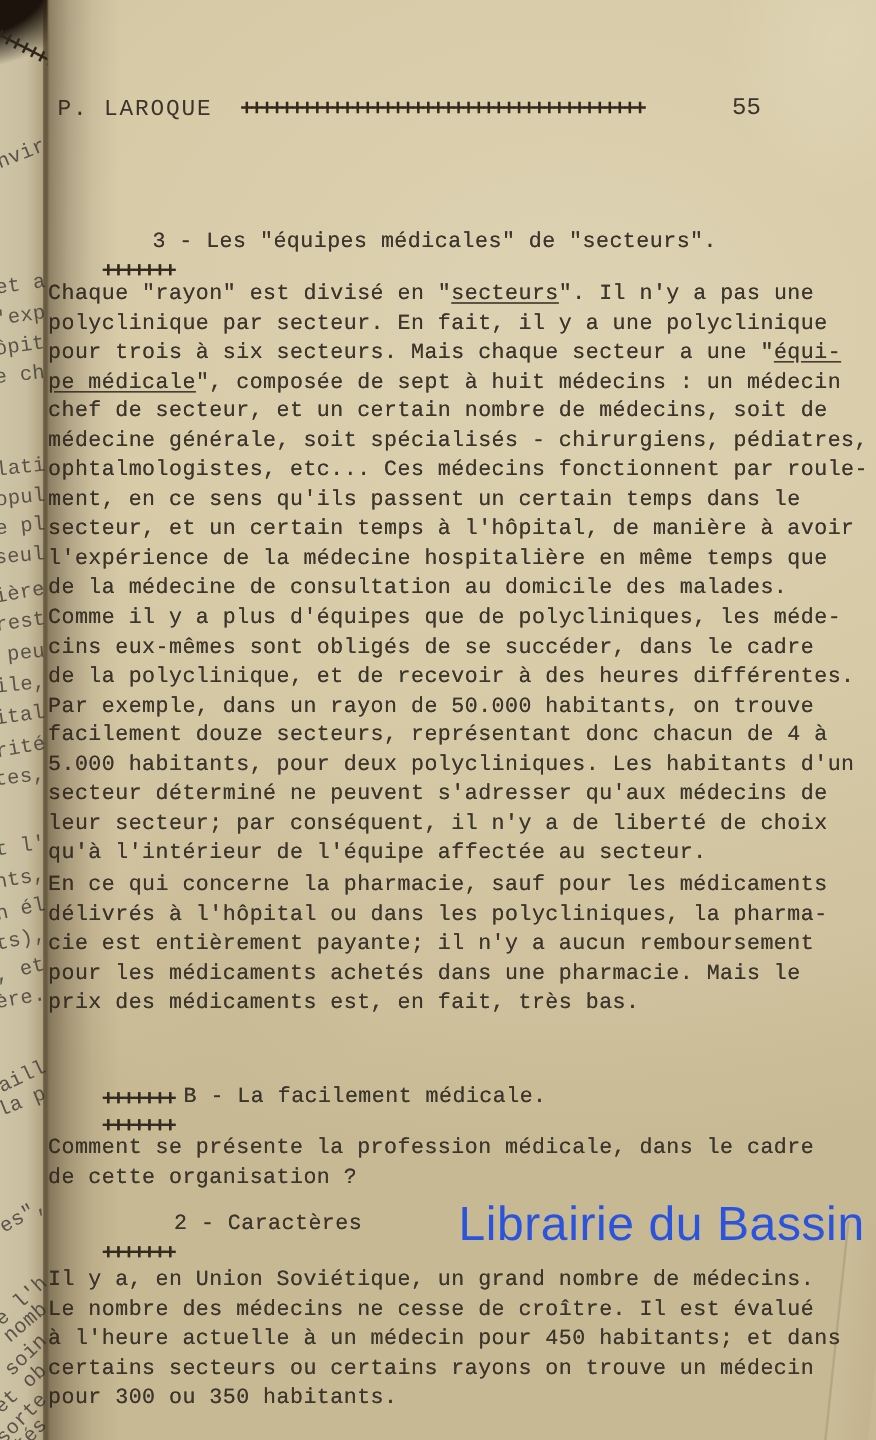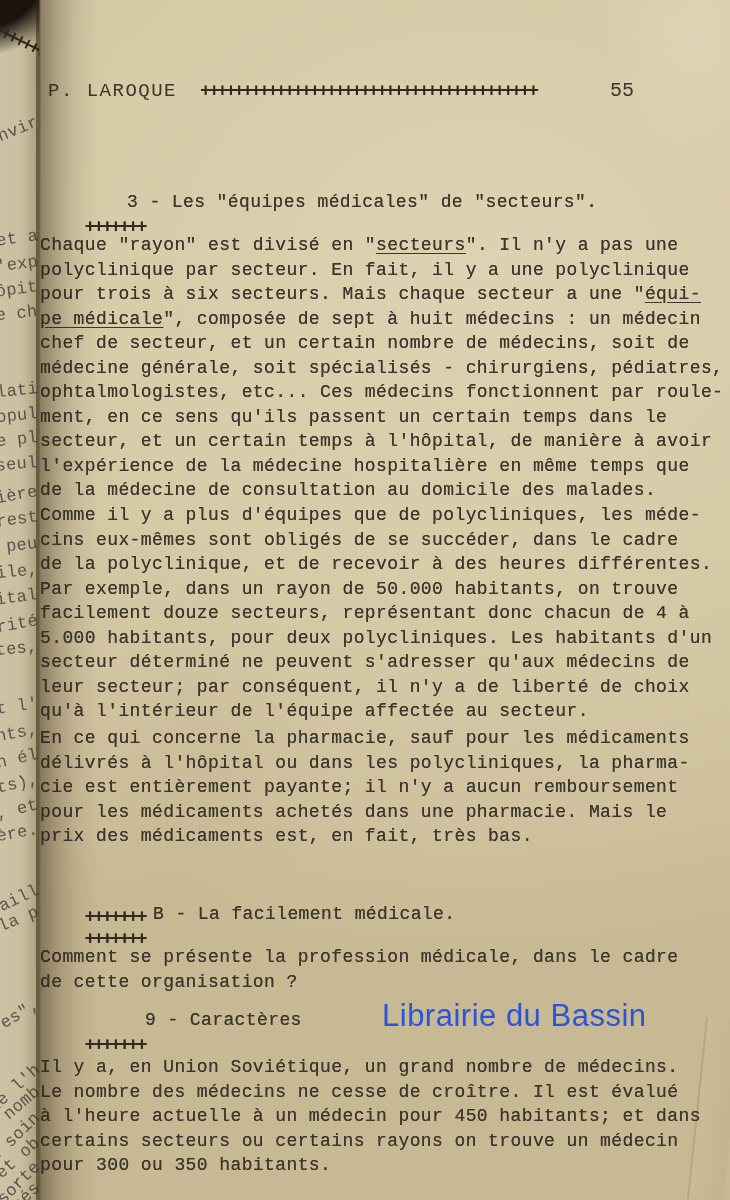--- a/index.html
+++ b/index.html
@@ -54,21 +54,21 @@
   
   .h3row{top:190px;} .h3text{position:absolute;left:87px;top:0;}
   .mk1{top:880px;} .mk2{top:902px;} .hbtext{position:absolute;left:113px;top:0;}
   .h1row{top:1008px;} .h1text{position:absolute;left:105px;top:0;}
   
   .p1{top:233px;} .p2{top:503px;} .p3{top:726px;} .p4{top:945px;} .p5{top:1055px;}
   
   .watermark{
     position:absolute;left:382px;top:998px;z-index:8;
     font-family:"Liberation Sans","DejaVu Sans",sans-serif;
-    font-size:31px;color:#2b53dc;letter-spacing:.5px;white-space:pre;
+    font-size:40px;color:#2b53dc;letter-spacing:.5px;white-space:pre;
   }
   
   .blotch1{position:absolute;left:60px;top:560px;width:300px;height:400px;z-index:1;pointer-events:none;
     background:radial-gradient(60% 60% at 50% 50%, rgba(120,100,60,.06), rgba(120,100,60,0) 70%);}
   .blotch2{position:absolute;right:0;top:0;width:160px;height:300px;z-index:1;pointer-events:none;
     background:radial-gradient(80% 60% at 80% 10%, rgba(255,250,230,.18), rgba(255,250,230,0) 75%);}
 </style>
 </head>
 <body>
 
@@ -104,20 +104,20 @@
   </div>
   <div class="typew hrow mk2">
     <span class="marker">+++++++</span>
     <span class="hbtext">B - La facilement médicale.</span>
   </div>
 
   <div class="typew p4"><div class="tline"><span>Comment se présente la profession médicale, dans le cadre</span></div><div class="tline"><span>de cette organisation ?</span></div></div>
 
   <div class="typew hrow h1row">
     <span class="marker">+++++++</span>
-    <span class="h1text">9 - Caractères</span>
+    <span class="h1text">2 - Caractères</span>
   </div>
 
   <div class="typew p5"><div class="tline"><span>Il y a, en Union Soviétique, un grand nombre de médecins.</span></div><div class="tline"><span>Le nombre des médecins ne cesse de croître. Il est évalué</span></div><div class="tline"><span>à l'heure actuelle à un médecin pour 450 habitants; et dans</span></div><div class="tline"><span>certains secteurs ou certains rayons on trouve un médecin</span></div><div class="tline"><span>pour 300 ou 350 habitants.</span></div></div>
 
   <div class="watermark">Librairie du Bassin</div>
 
 </div>
 
 </body></html>

